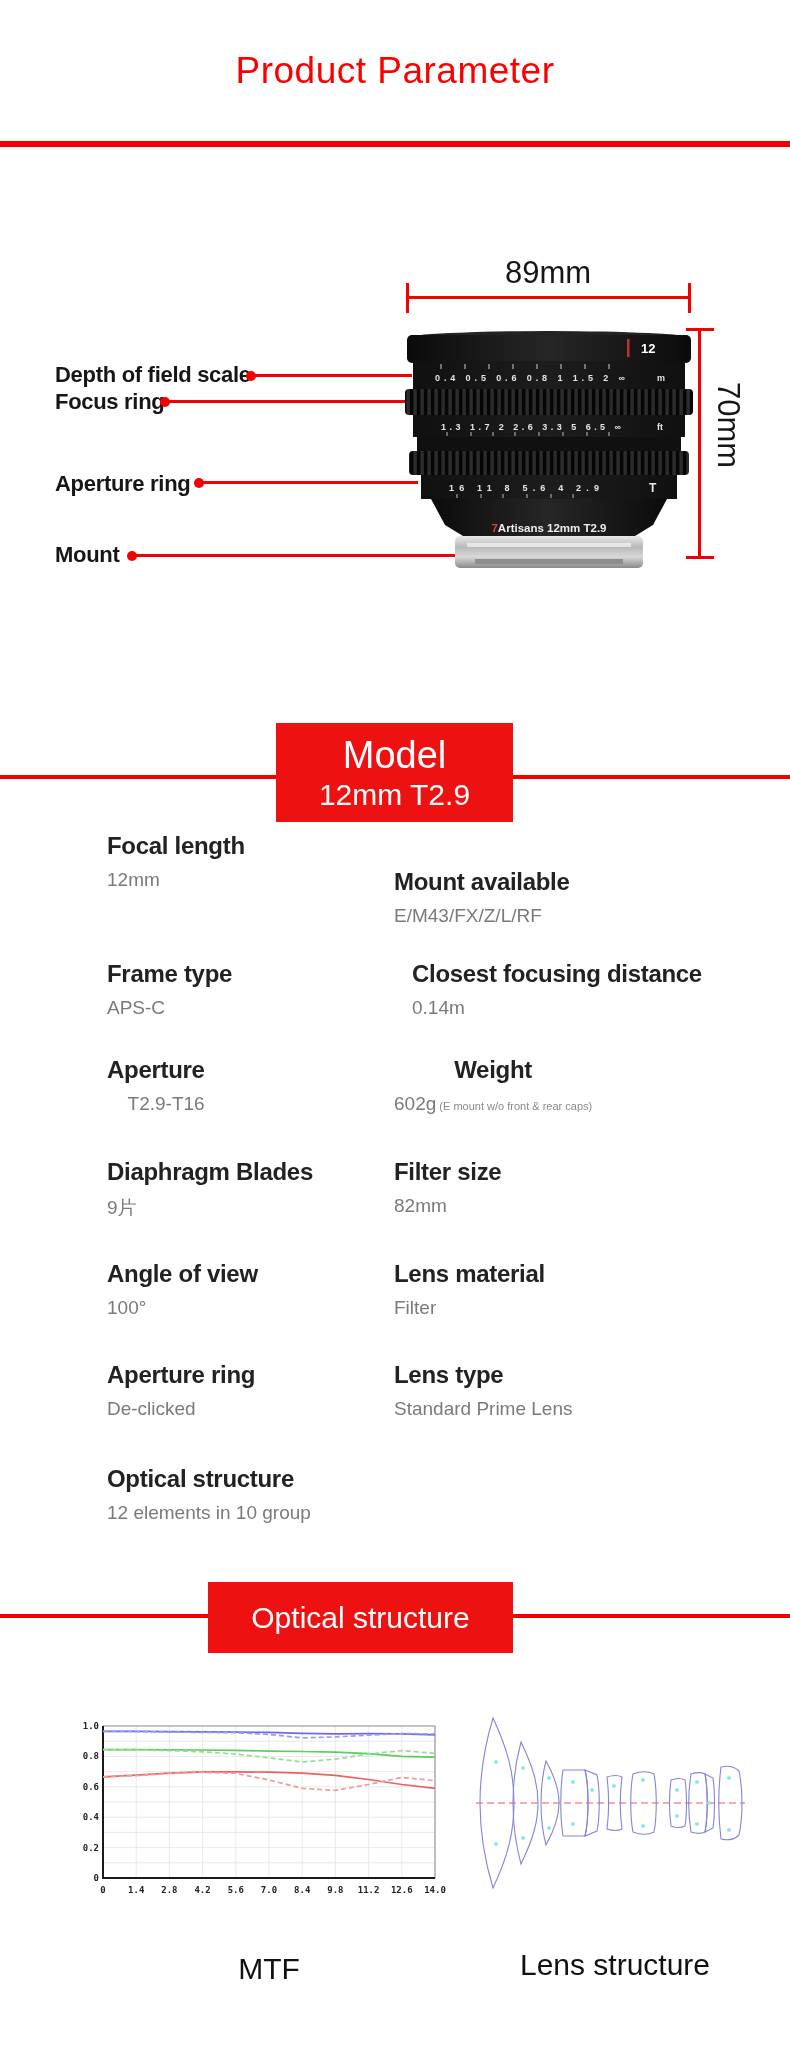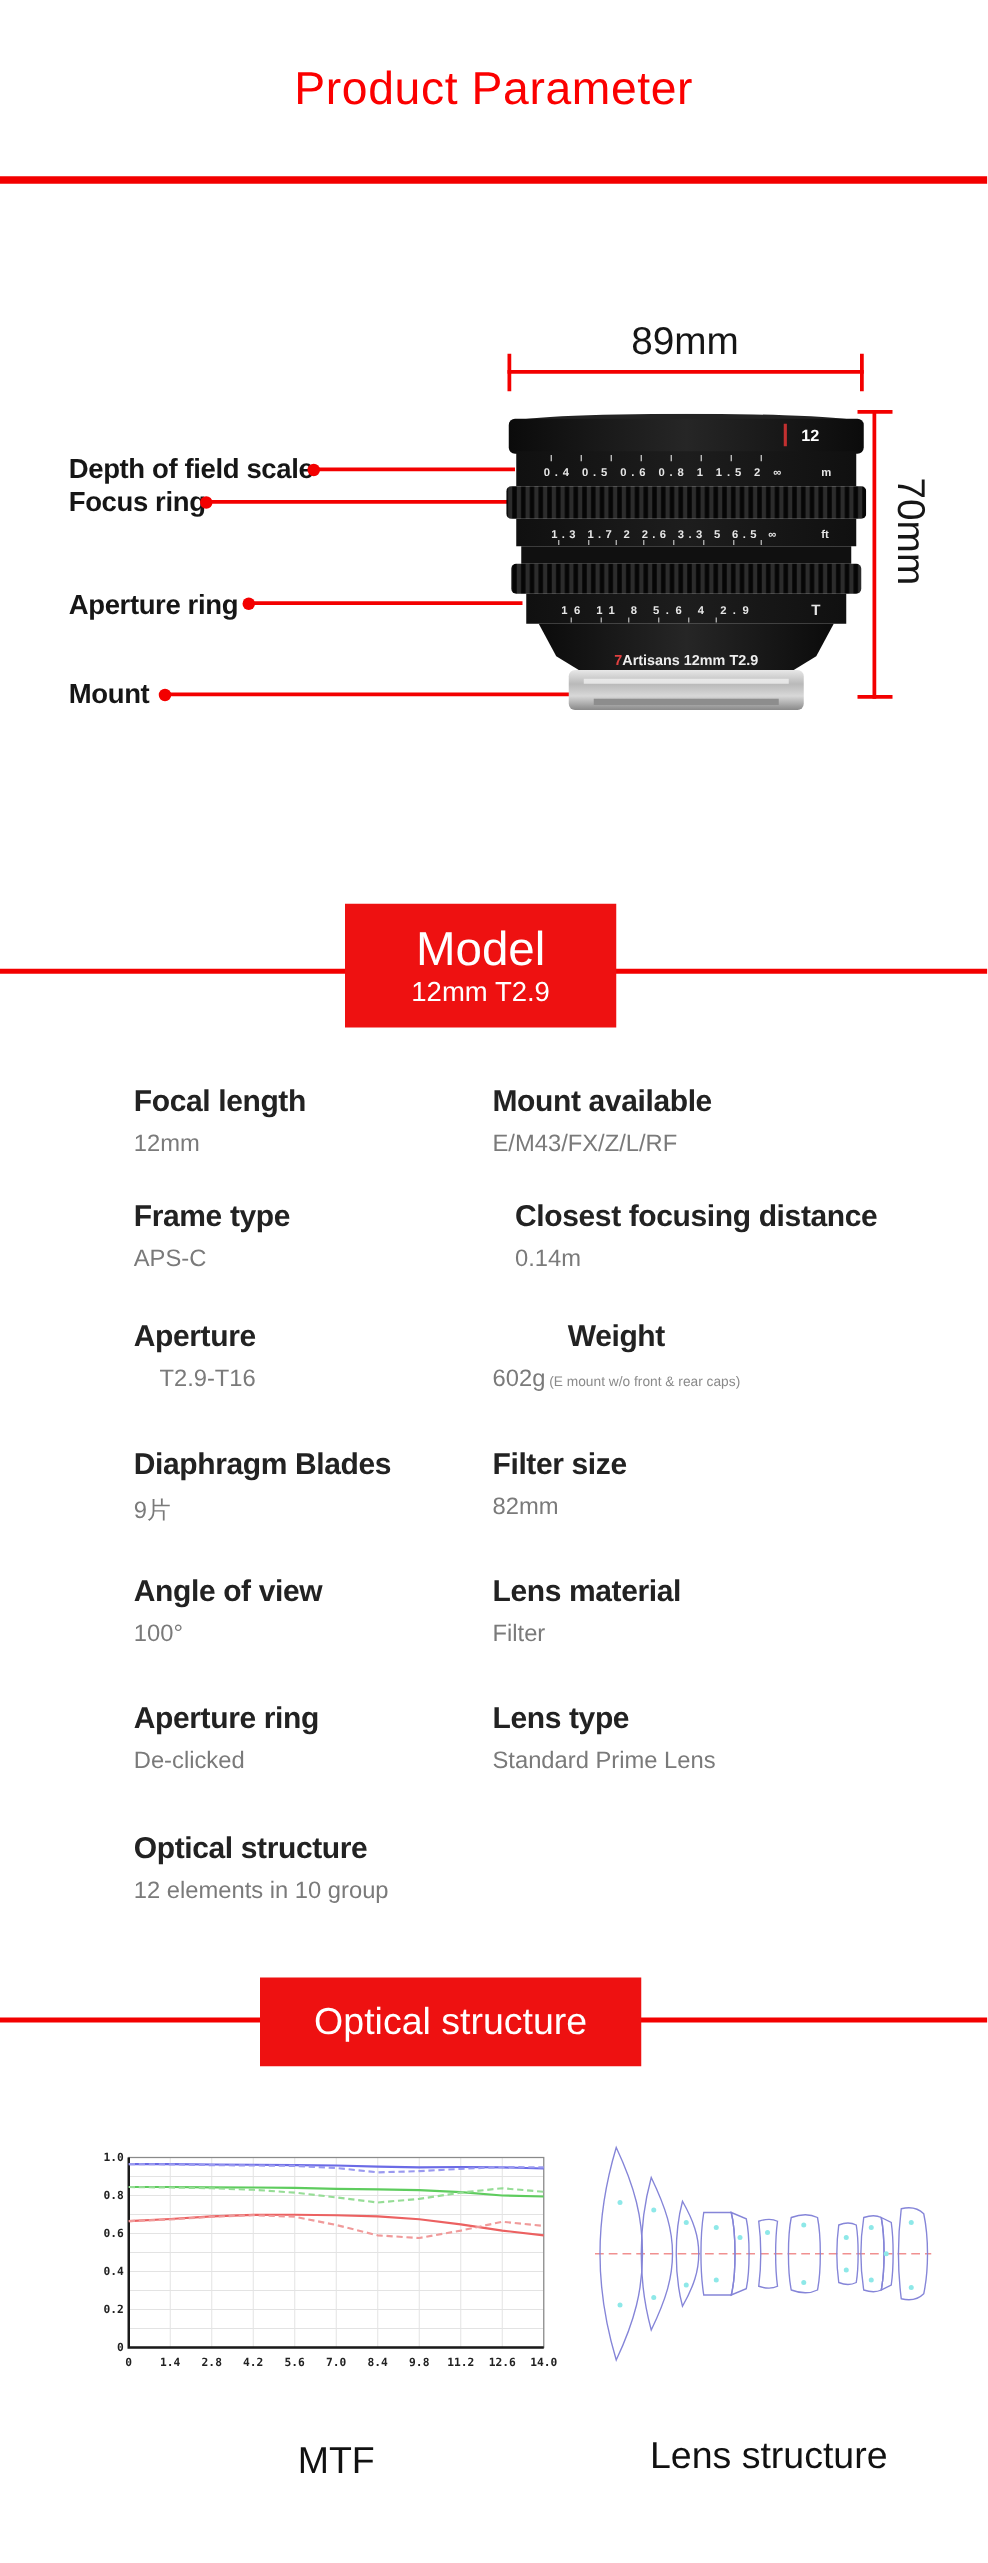--- a/index.html
+++ b/index.html
@@ -12,21 +12,21 @@
   .vline{position:absolute;background:#f30000;width:3px}
   .vtick{position:absolute;background:#f30000;width:3px;height:30px}
   .htick{position:absolute;background:#f30000;width:28px;height:3px}
   .dot{position:absolute;width:10px;height:10px;border-radius:50%;background:#f30000}
   .dim-label{position:absolute;font-size:31px;color:#161616}
   .dim-label-v{position:absolute;font-size:31px;color:#161616;writing-mode:vertical-rl}
   .callout-label{position:absolute;font-size:22px;font-weight:bold;color:#161616;letter-spacing:-0.3px;white-space:nowrap}
   .badge{position:absolute;background:#ee1111;color:#fff;display:flex;flex-direction:column;
          align-items:center;justify-content:center;z-index:2;text-align:center}
   .badge .b1{font-size:38px;line-height:1.15}
-  .badge .b2{font-size:22px;line-height:1.1}
+  .badge .b2{font-size:30px;line-height:1.1}
   .badge-single{font-size:30px}
   .spec{position:absolute;white-space:nowrap}
   .spec-label{font-size:24px;font-weight:bold;color:#222;letter-spacing:-0.3px}
   .spec-value{font-size:19px;color:#7a7a7a;margin-top:9px}
   .spec-note{font-size:11px;color:#8a8a8a}
   .caption{position:absolute;font-size:30px;color:#111;text-align:center}
   svg{position:absolute}
   .scale{font:bold 9px "Liberation Sans",sans-serif;fill:#e6e6e6}
   .focal{font:bold 13px "Liberation Sans",sans-serif;fill:#fff}
   .tbig{font:bold 12px "Liberation Sans",sans-serif;fill:#e6e6e6}
@@ -115,27 +115,27 @@
     <text class="tbig" x="244" y="161">T</text>
     <path d="M52 163v4M76 163v4M98 163v4M122 163v4M146 163v4M168 163v4" stroke="#bdbdbd" stroke-width="1"></path>
     <polygon points="26,168 262,168 248,194 230,205 58,205 40,194" fill="url(#bgrad)"></polygon>
     <text class="brand" x="144" y="201" text-anchor="middle"><tspan fill="#e04040">7</tspan><tspan fill="#ededed">Artisans 12mm T2.9</tspan></text>
     <rect x="50" y="205" width="188" height="32" rx="5" fill="url(#silver)"></rect>
     <rect x="62" y="212" width="164" height="4" fill="#f5f5f5" opacity="0.7"></rect>
     <rect x="70" y="228" width="148" height="5" fill="#8d8d8d"></rect>
   </svg>
 
   <div class="redbar" style="top:775px;height:4px;z-index:1"></div>
-  <div class="badge" style="left:276px;top:723px;width:217px;height:99px">
+  <div class="badge" style="left:276px;top:723px;width:237px;height:99px">
     <div class="b1">Model</div>
     <div class="b2">12mm T2.9</div>
   </div>
 
   <div id="specs">
-      <div class="spec" style="left: 107px; top: 868px;">
+      <div class="spec" style="left: 107px; top: 832px;">
         <div class="spec-label">Focal length</div>
         <div class="spec-value">12mm</div>
       </div>
       <div class="spec" style="left: 394px; top: 868px;">
         <div class="spec-label">Mount available</div>
         <div class="spec-value">E/M43/FX/Z/L/RF</div>
       </div>
       <div class="spec" style="left: 107px; top: 960px;">
         <div class="spec-label">Frame type</div>
         <div class="spec-value">APS-C</div>

